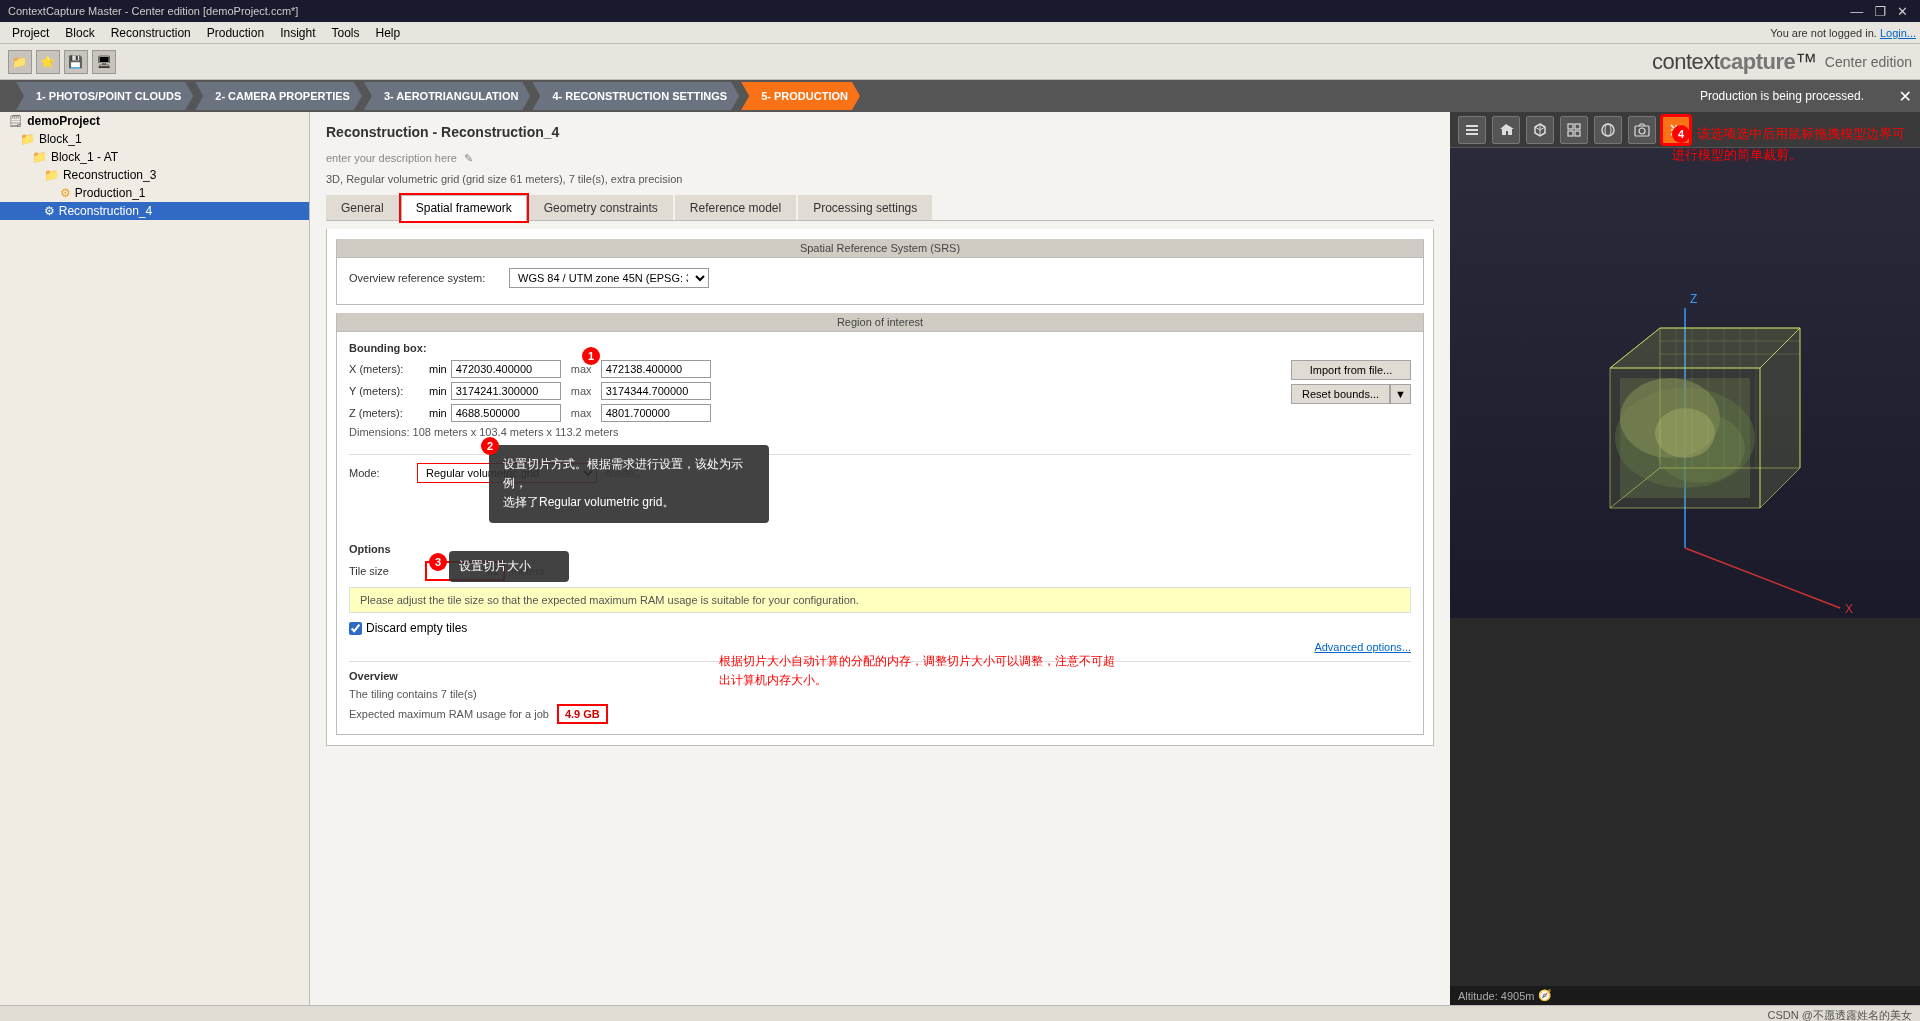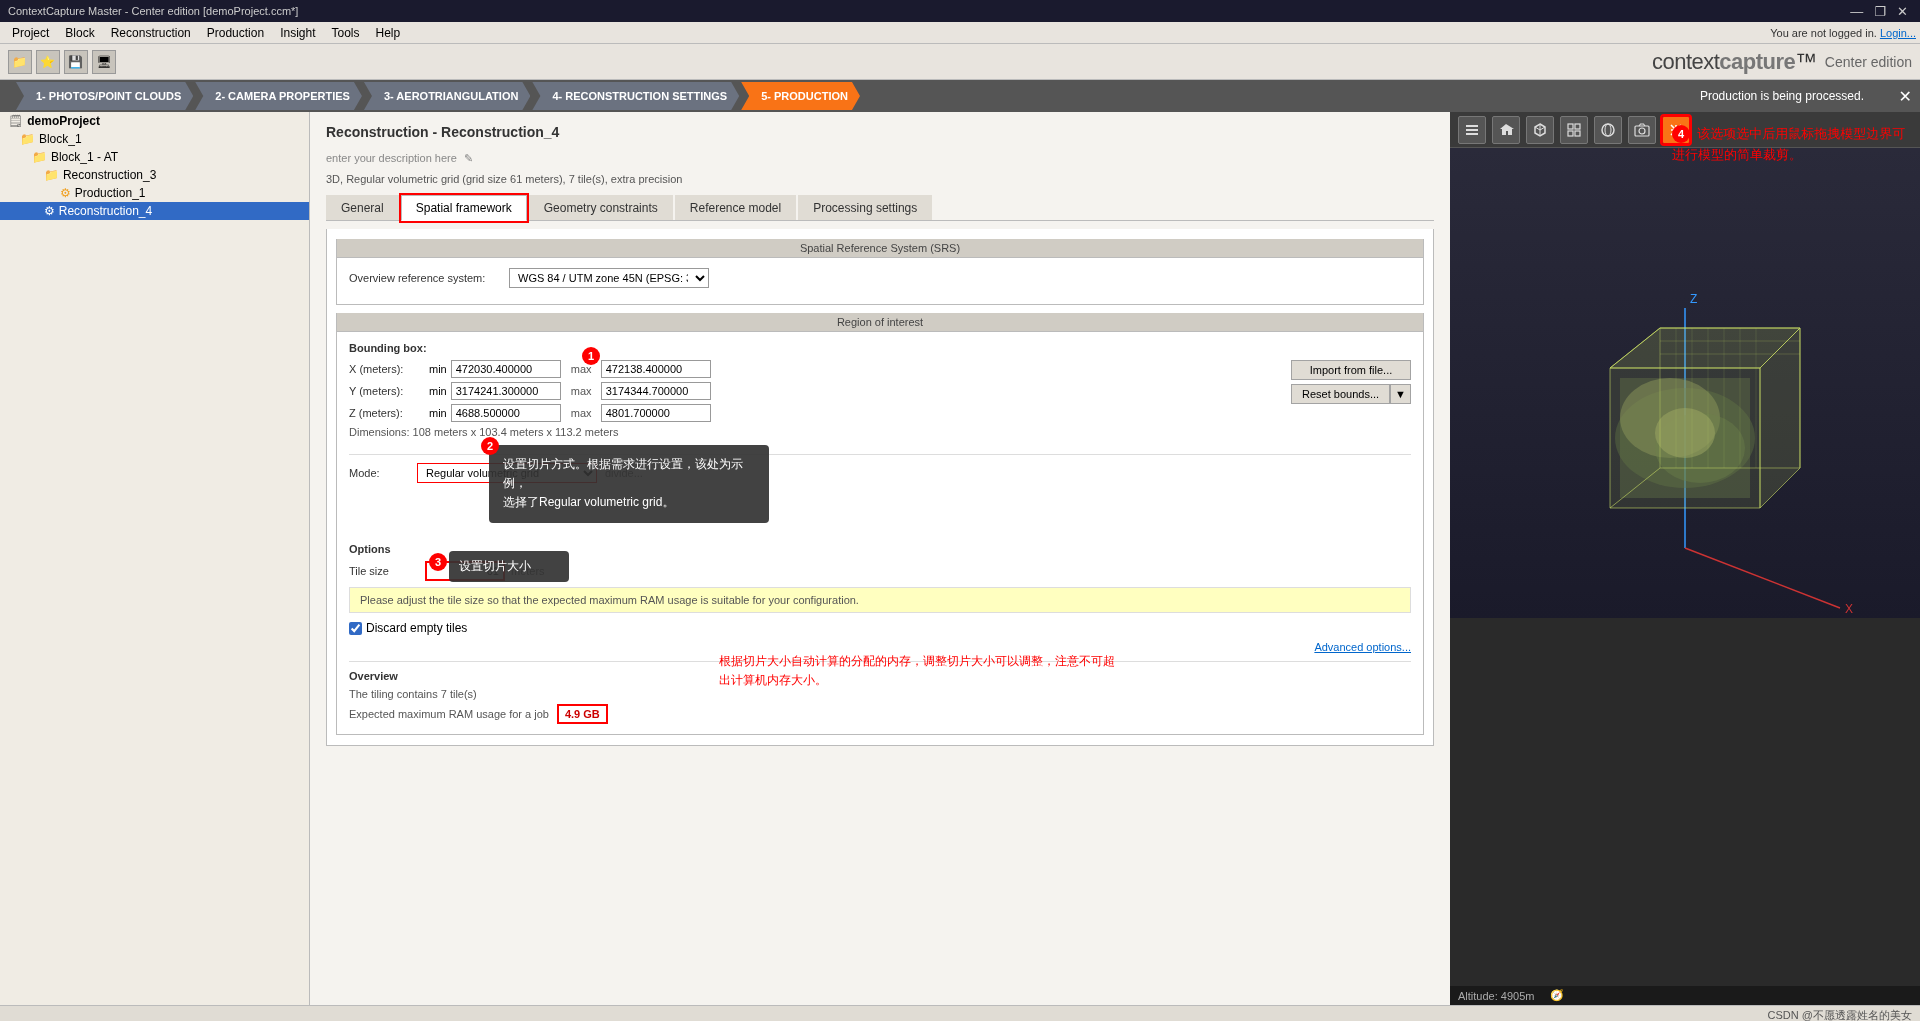--- a/index.html
+++ b/index.html
@@ -314,21 +314,21 @@
       position: absolute;
     }
 
     .altitude-bar {
       background: #1a1a1a;
       color: #aaa;
       font-size: 11px;
       padding: 3px 8px;
       display: flex;
       align-items: center;
-      gap: 16px;
+      gap: 4px;
     }
 
     
     #statusbar {
       height: 20px;
       background: #e0dcd4;
       border-top: 1px solid #bbb;
       display: flex;
       align-items: center;
       padding: 0 8px;

